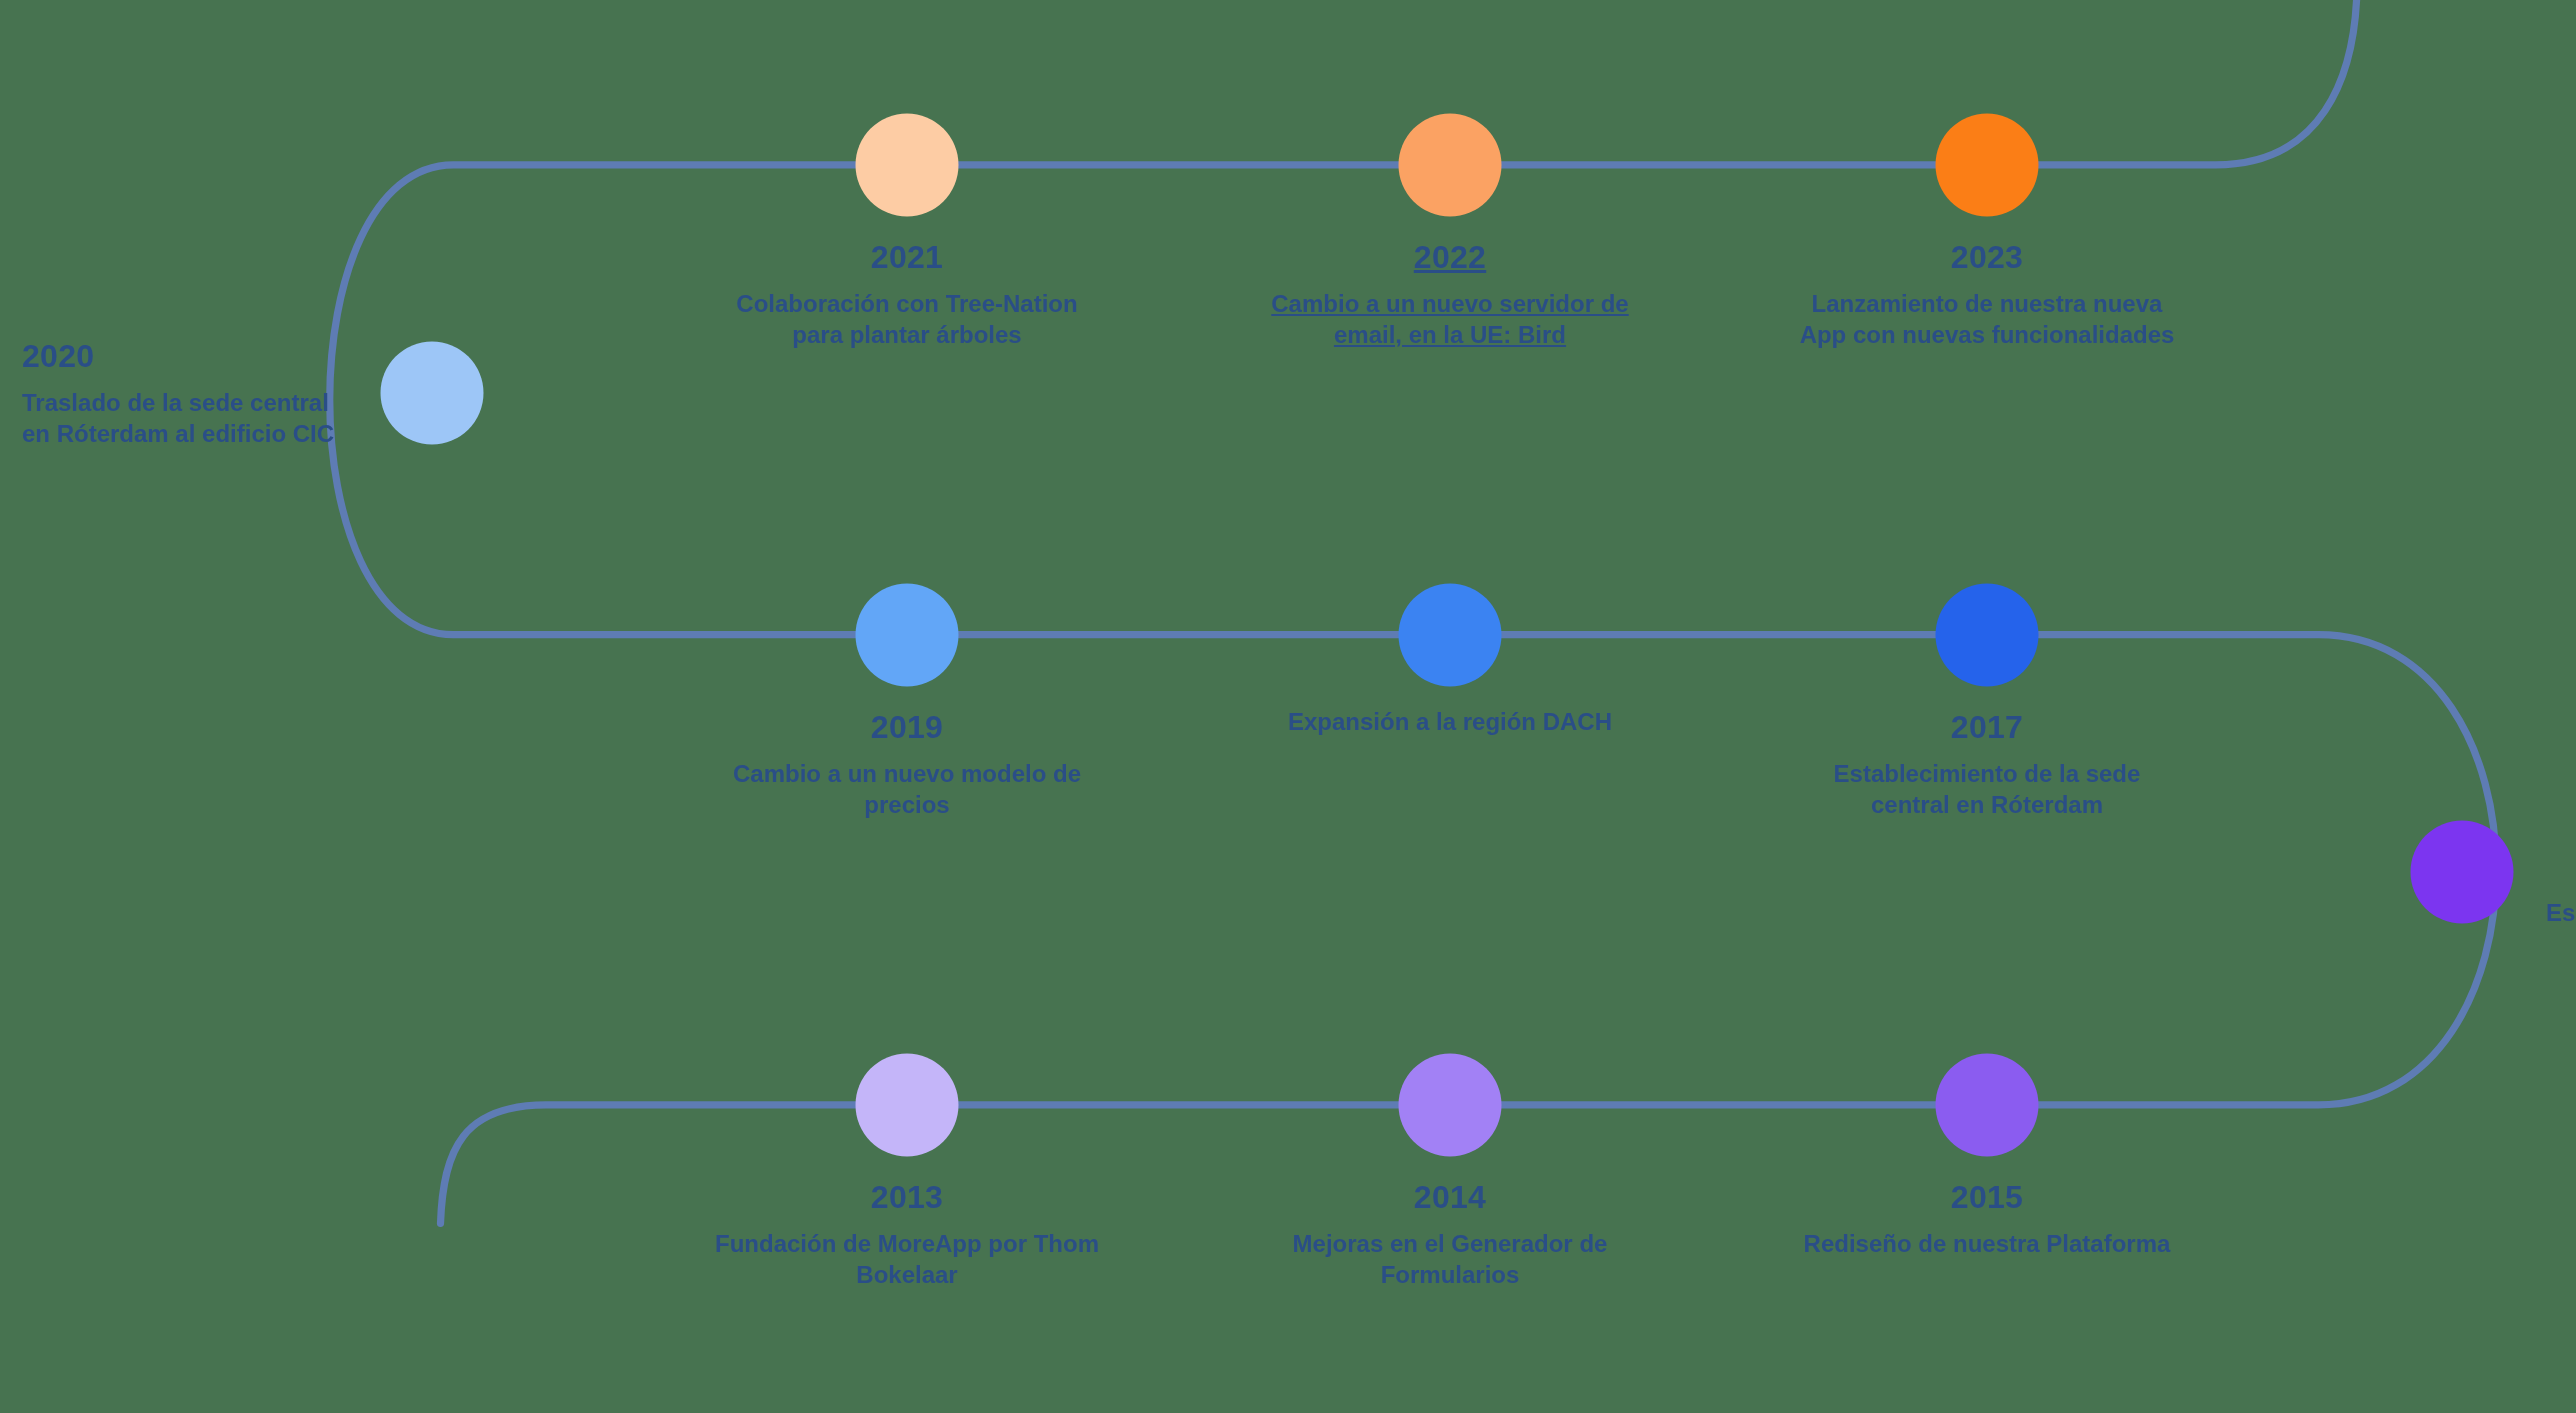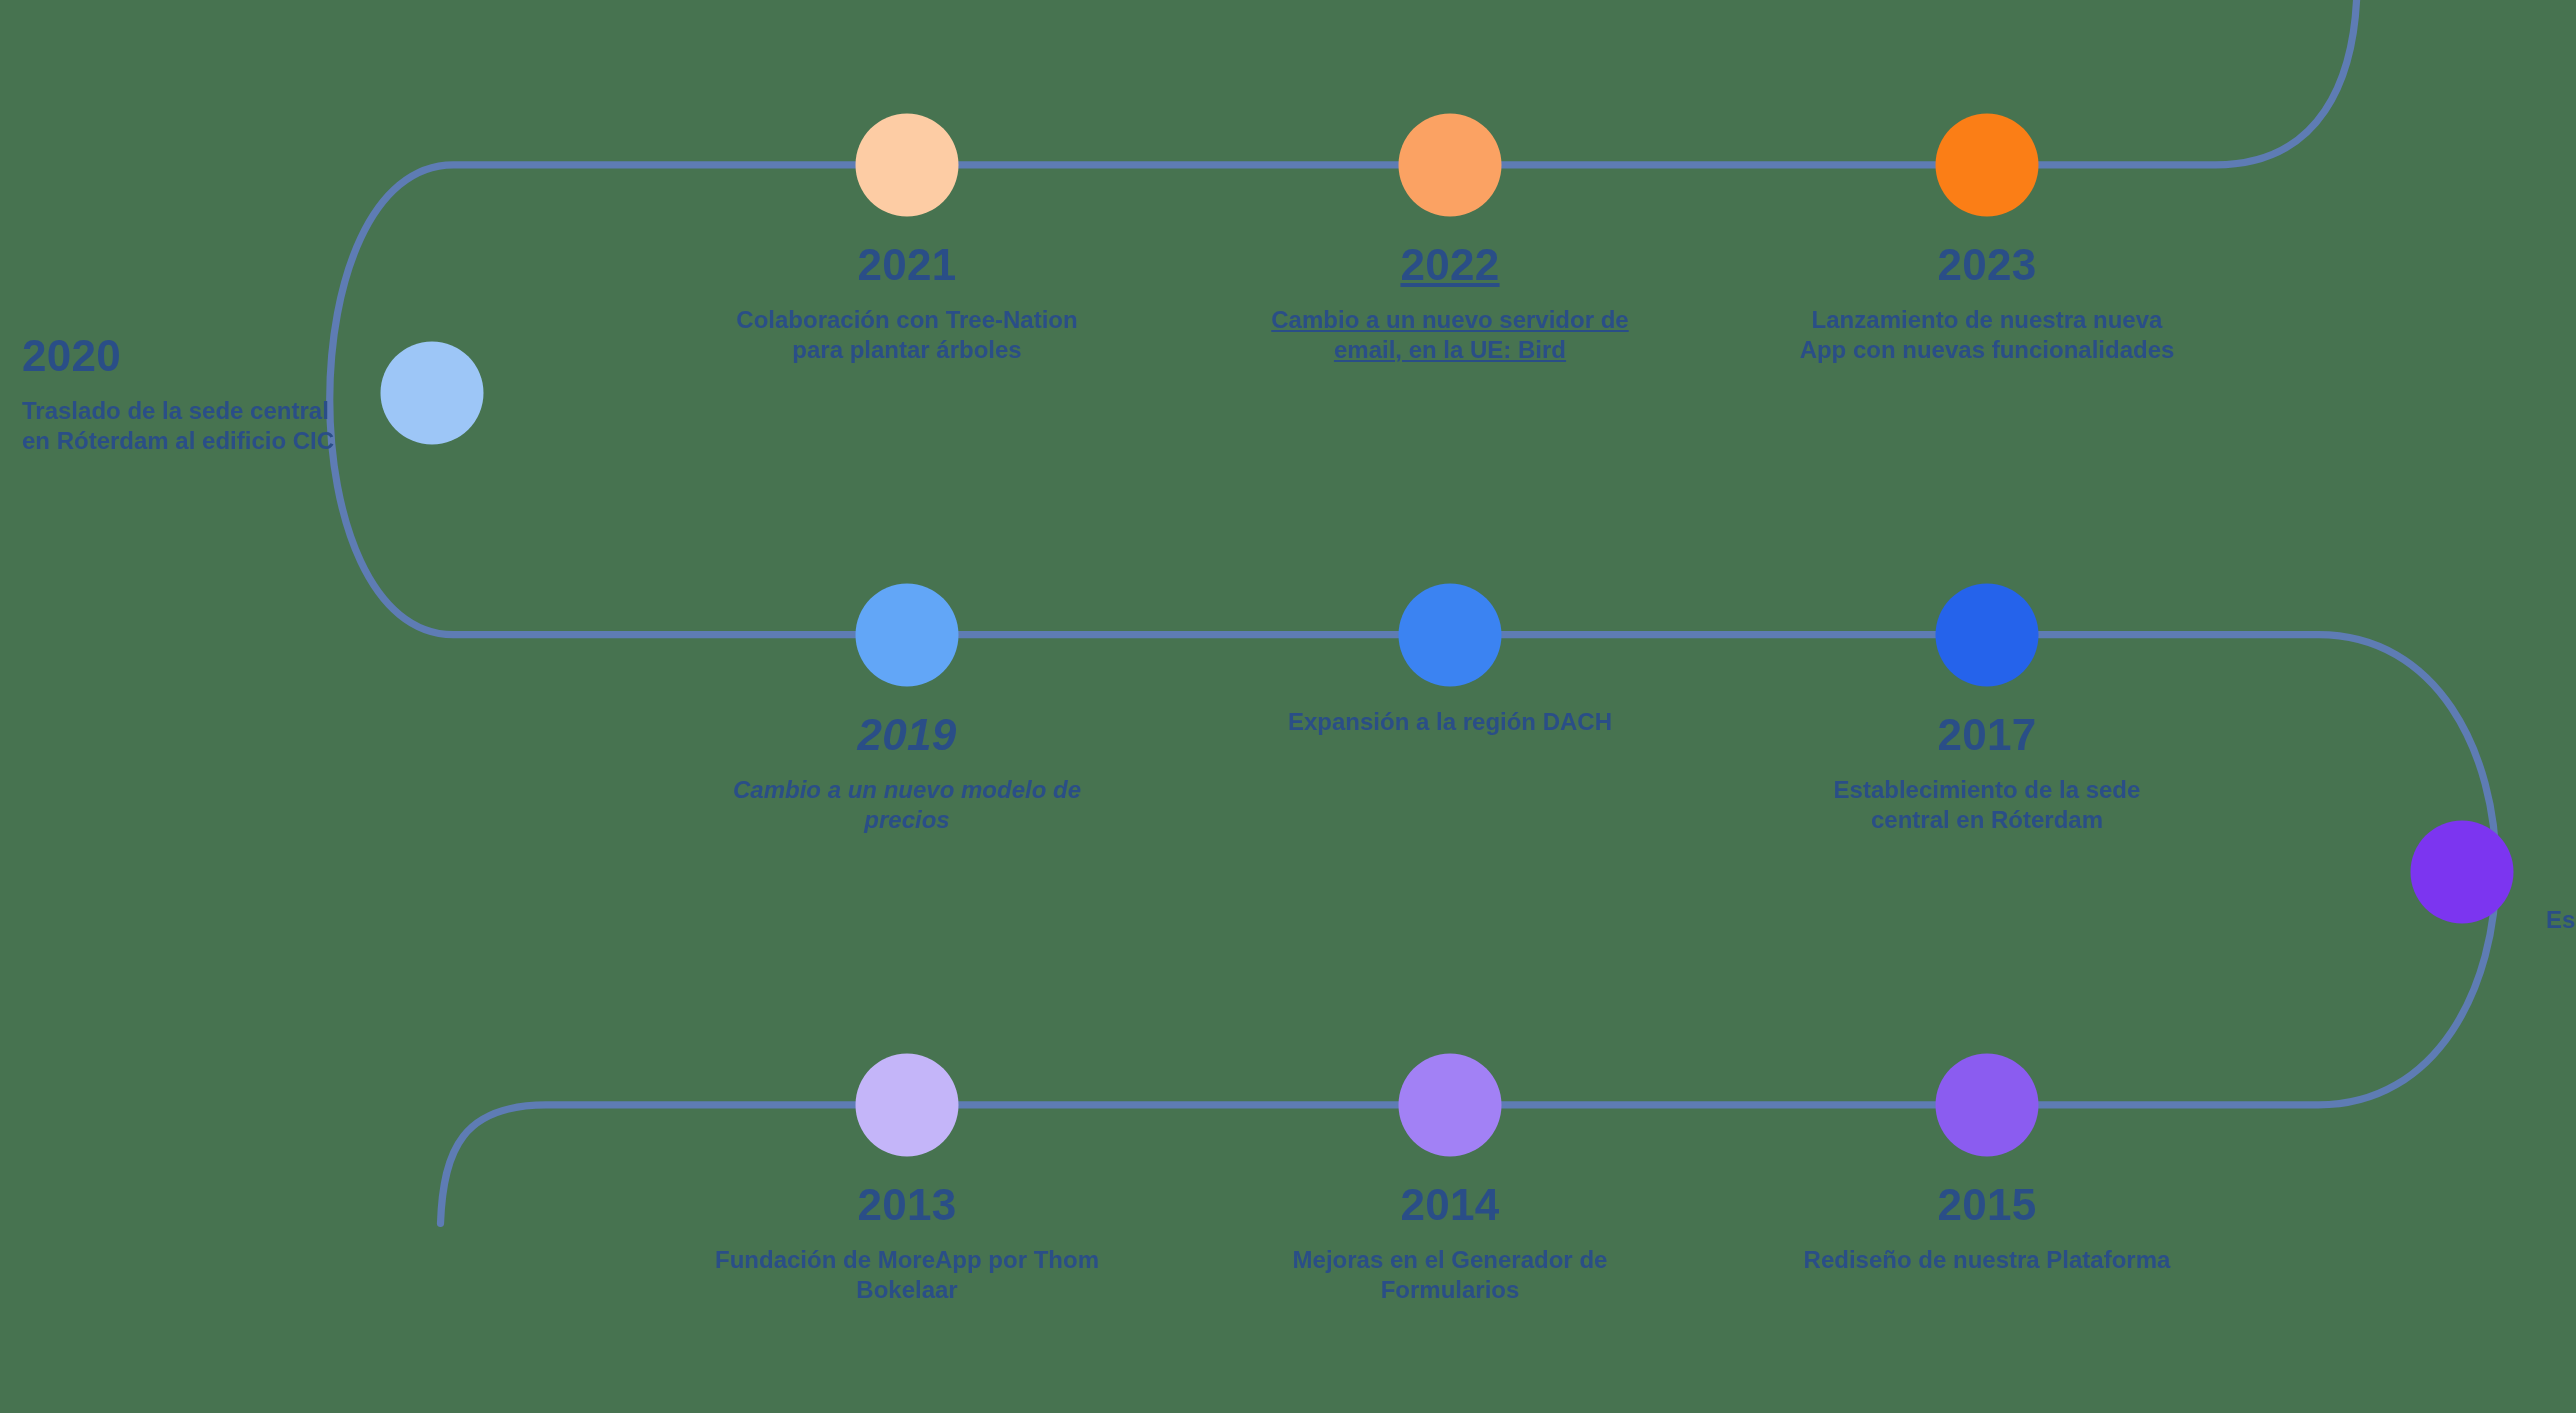--- a/index.html
+++ b/index.html
@@ -22,21 +22,21 @@
     transform:translate(-50%,-50%);
   }
 
   .entry {
     position:absolute;
     text-align:center;
     color:#2A4E87;
     line-height:1.28;
   }
   .entry .year {
-    font-size:44px;
+    font-size:32px;
     font-weight:bold;
     letter-spacing:0.3px;
     margin-bottom:11.3px;
     color:#2A4E87;
   }
   .entry .desc {
     font-size:24px;
     font-weight:bold;
     color:#2A4E87;
   }
@@ -86,21 +86,21 @@
         <div class="desc">Colaboración con Tree-Nation para plantar árboles</div>
       </div>
       <div class="entry below" style="left: 1450px; top: 237px; width: 392px; margin-left: -196px; transform: none; text-decoration: underline;">
         <div class="year">2022</div>
         <div class="desc">Cambio a un nuevo servidor de email, en la UE: Bird</div>
       </div>
       <div class="entry below" style="left: 1987px; top: 237px; width: 392px; margin-left: -196px; transform: none;">
         <div class="year">2023</div>
         <div class="desc">Lanzamiento de nuestra nueva App con nuevas funcionalidades</div>
       </div>
-      <div class="entry below" style="left: 907px; top: 707px; width: 392px; margin-left: -196px; transform: none; font-style: italic;">
+      <div class="entry below" style="left: 907px; top: 707px; width: 392px; margin-left: -196px; transform: none;">
         <div class="year">2019</div>
         <div class="desc">Cambio a un nuevo modelo de precios</div>
       </div>
       <div class="entry below" style="left: 1450px; top: 707px; width: 392px; margin-left: -196px; transform: none;">
         <div class="desc">Expansión a la región DACH</div>
       </div>
       <div class="entry below" style="left: 1987px; top: 707px; width: 392px; margin-left: -196px; transform: none;">
         <div class="year">2017</div>
         <div class="desc">Establecimiento de la sede central en Róterdam</div>
       </div>

